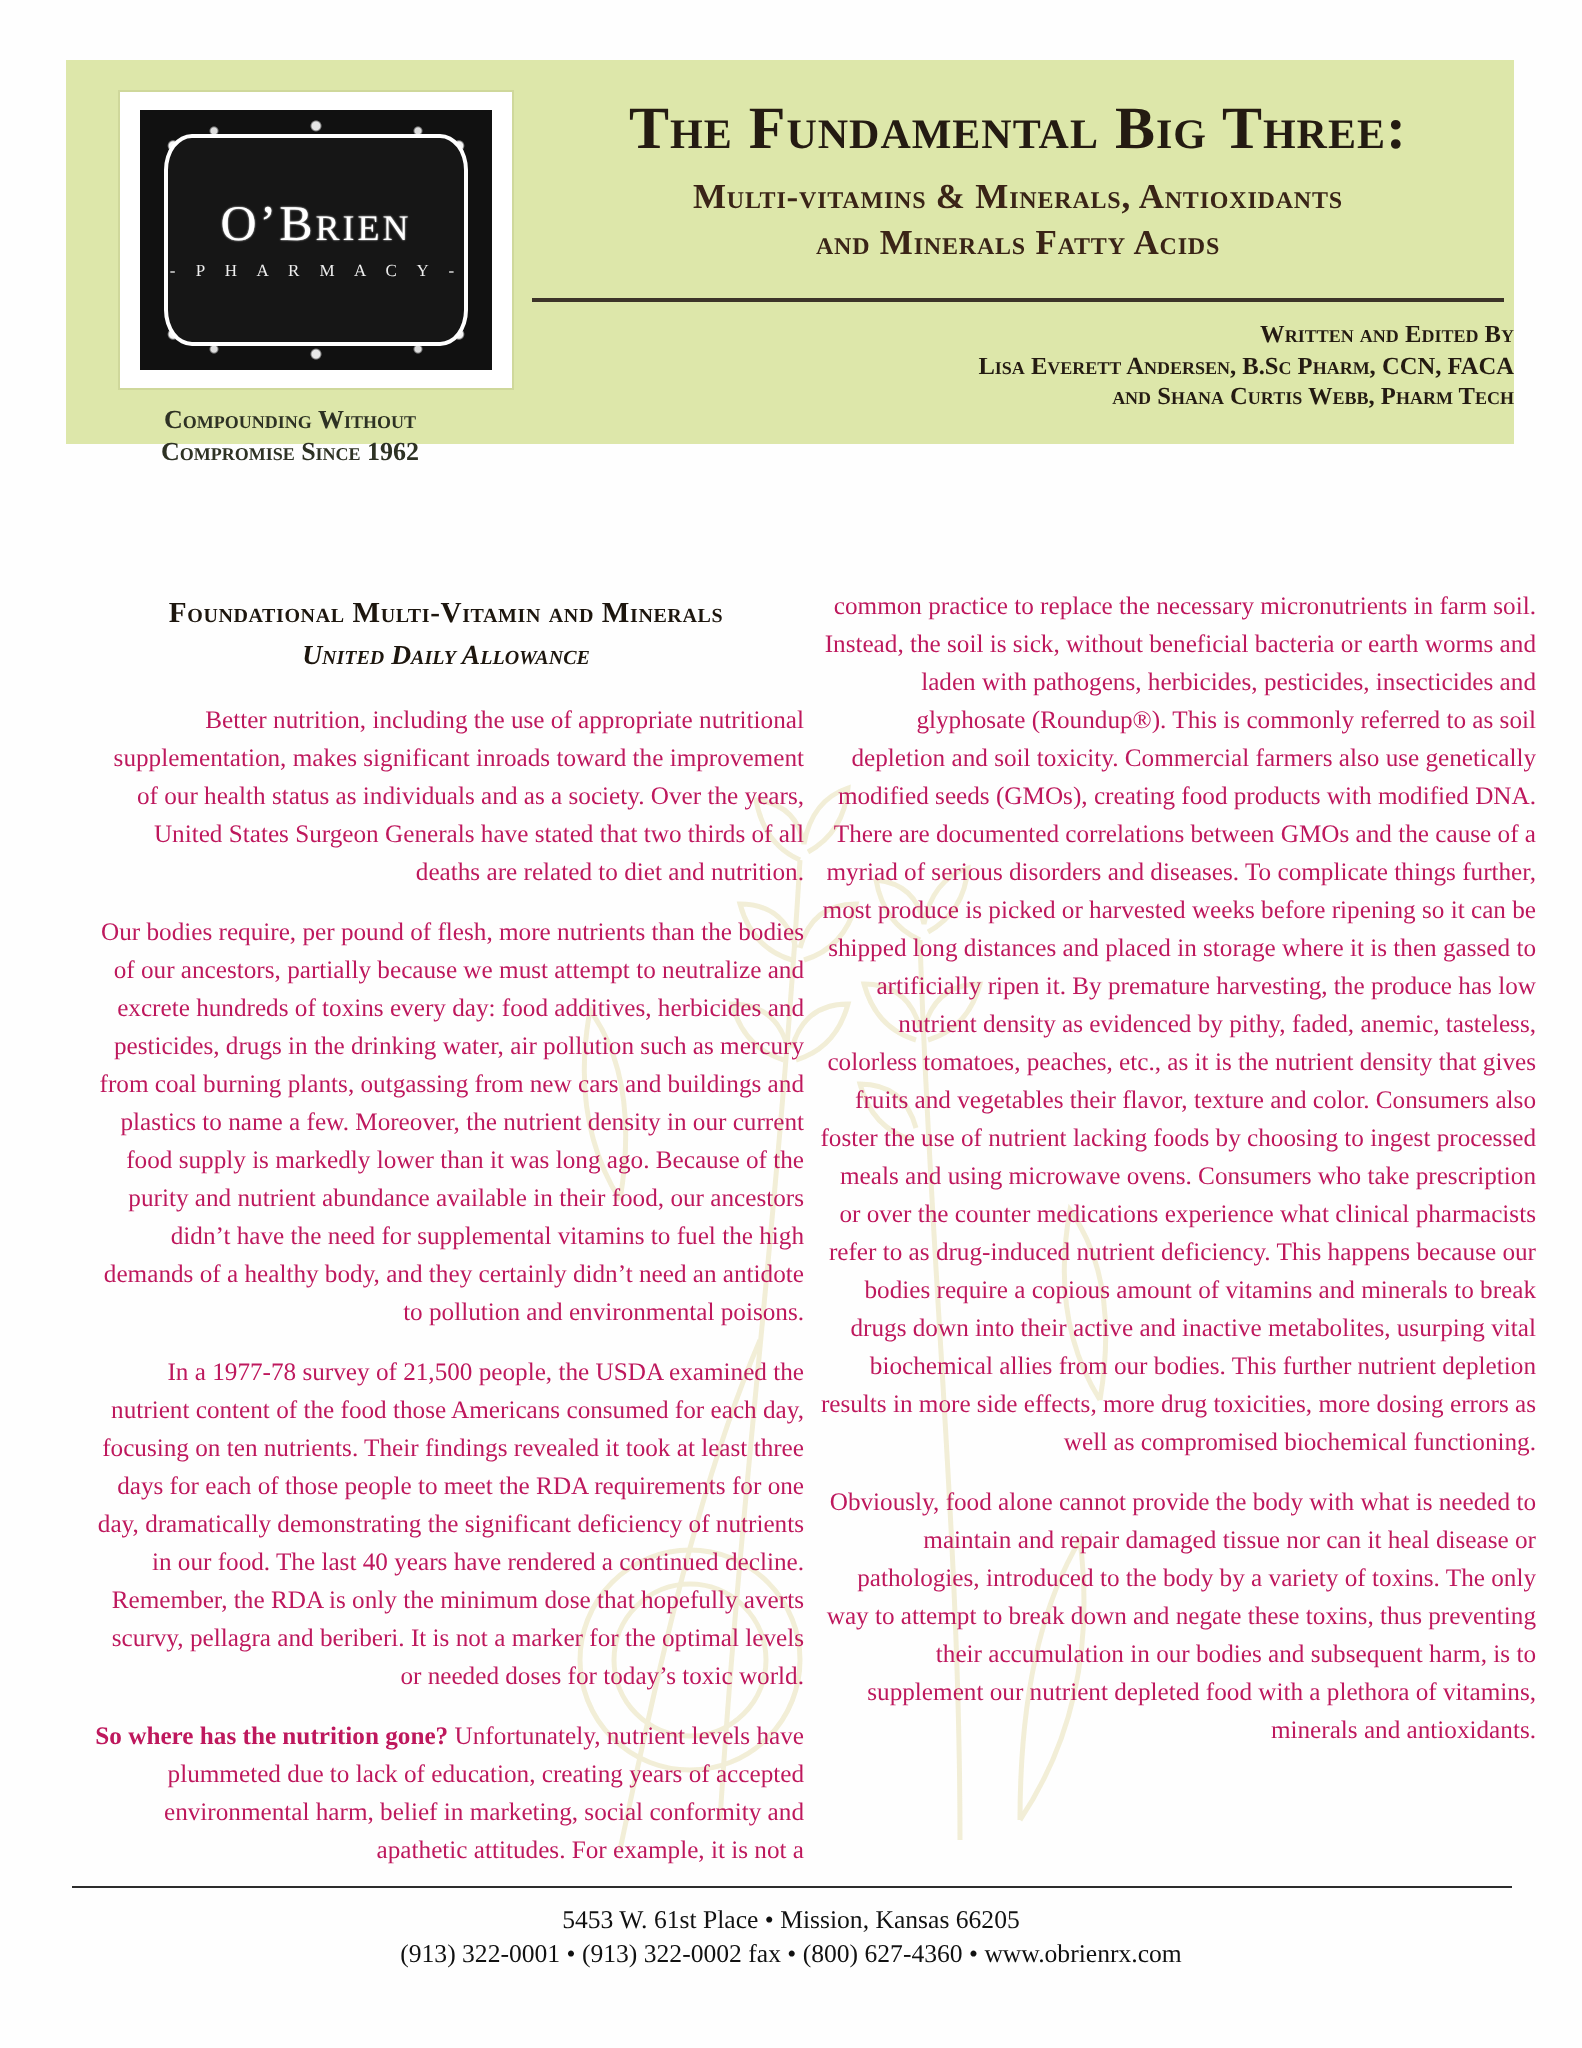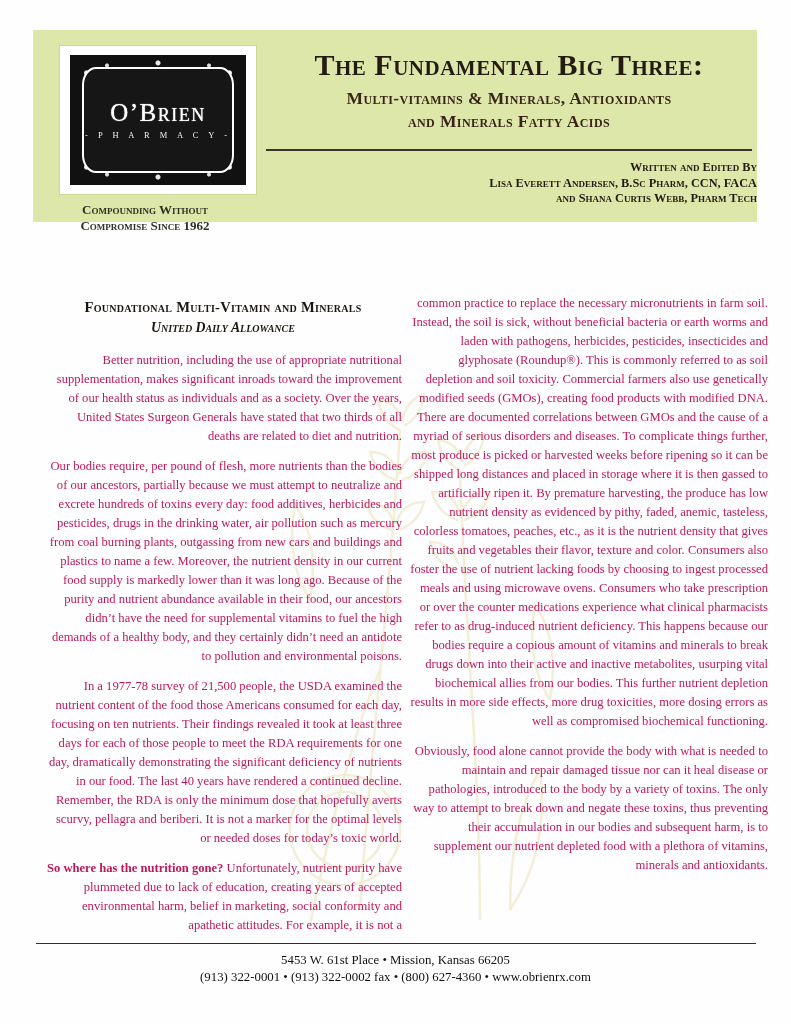--- a/index.html
+++ b/index.html
@@ -159,21 +159,21 @@
     </div>
   </div>
 
   <div class="col col-left">
     <h2 class="section-heading">Foundational Multi-Vitamin and Minerals</h2>
     <h3 class="section-subheading">United Daily Allowance</h3>
 
     <p>Better nutrition, including the use of appropriate nutritional supplementation, makes significant inroads toward the improvement of our health status as individuals and as a society.  Over the years, United States Surgeon Generals have stated that two thirds of all deaths are related to diet and nutrition.</p>
     <p>Our bodies require, per pound of flesh, more nutrients than the bodies of our ancestors, partially because we must attempt to neutralize and excrete hundreds of toxins every day:  food additives, herbicides and pesticides, drugs in the drinking water, air pollution such as mercury from coal burning plants, outgassing from new cars and buildings and plastics to name a few.  Moreover, the nutrient density in our current food supply is markedly lower than it was long ago.  Because of the purity and nutrient abundance available in their food, our ancestors didn’t have the need for supplemental vitamins to fuel the high demands of a healthy body, and they certainly didn’t need an antidote to pollution and environmental poisons.</p>
     <p>In a 1977-78 survey of 21,500 people, the USDA examined the nutrient content of the food those Americans consumed for each day, focusing on ten nutrients.  Their findings revealed it took at least three days for each of those people to meet the RDA requirements for one day, dramatically demonstrating the significant deficiency of nutrients in our food.   The last 40 years have rendered a continued decline.  Remember, the RDA is only the minimum dose that hopefully averts scurvy, pellagra and beriberi.  It is not a marker for the optimal levels or needed doses for today’s toxic world.</p>
-    <p><span class="lead-bold">So where has the nutrition gone?</span><span> Unfortunately, nutrient purity have plummeted due to lack of education, creating years of accepted environmental harm, belief in marketing, social conformity and apathetic attitudes.  For example, it is not a</span></p>
+    <p><span class="lead-bold">So where has the nutrition gone?</span><span> Unfortunately, nutrient levels have plummeted due to lack of education, creating years of accepted environmental harm, belief in marketing, social conformity and apathetic attitudes.  For example, it is not a</span></p>
   </div>
 
   <div class="col col-right">
     <p>common practice to replace the necessary micronutrients in farm soil.  Instead, the soil is sick, without beneficial bacteria or earth worms and laden with pathogens, herbicides, pesticides, insecticides and glyphosate (Roundup®). This is commonly referred to as soil depletion and soil toxicity.  Commercial farmers also use genetically modified seeds (GMOs), creating food products with modified DNA.  There are documented correlations between GMOs and the cause of a myriad of serious disorders and diseases.  To complicate things further, most produce is picked or harvested weeks before ripening so it can be shipped long distances and placed in storage where it is then gassed to artificially ripen it.  By premature harvesting, the produce has low nutrient density as evidenced by pithy, faded, anemic, tasteless, colorless tomatoes, peaches, etc., as it is the nutrient density that gives fruits and vegetables their flavor, texture and color.   Consumers also foster the use of nutrient lacking foods by choosing to ingest processed meals and using microwave ovens.  Consumers who take prescription or over the counter medications experience what clinical pharmacists refer to as drug-induced nutrient deficiency.  This happens because our bodies require a copious amount of vitamins and minerals to break drugs down into their active and inactive metabolites, usurping vital biochemical allies from our bodies.  This further nutrient depletion results in more side effects, more drug toxicities, more dosing errors as well as compromised biochemical functioning.</p>
     <p>Obviously, food alone cannot provide the body with what is needed to maintain and repair damaged tissue nor can it heal disease or pathologies, introduced to the body by a variety of toxins.  The only way to attempt to break down and negate these toxins, thus preventing their accumulation in our bodies and subsequent harm, is to supplement our nutrient depleted food with a plethora of vitamins, minerals and antioxidants.</p>
   </div>
 
   <div class="footer-rule"></div>
   <div class="footer-text">
     <div class="footer-address">5453 W. 61st Place  •  Mission, Kansas 66205</div>

